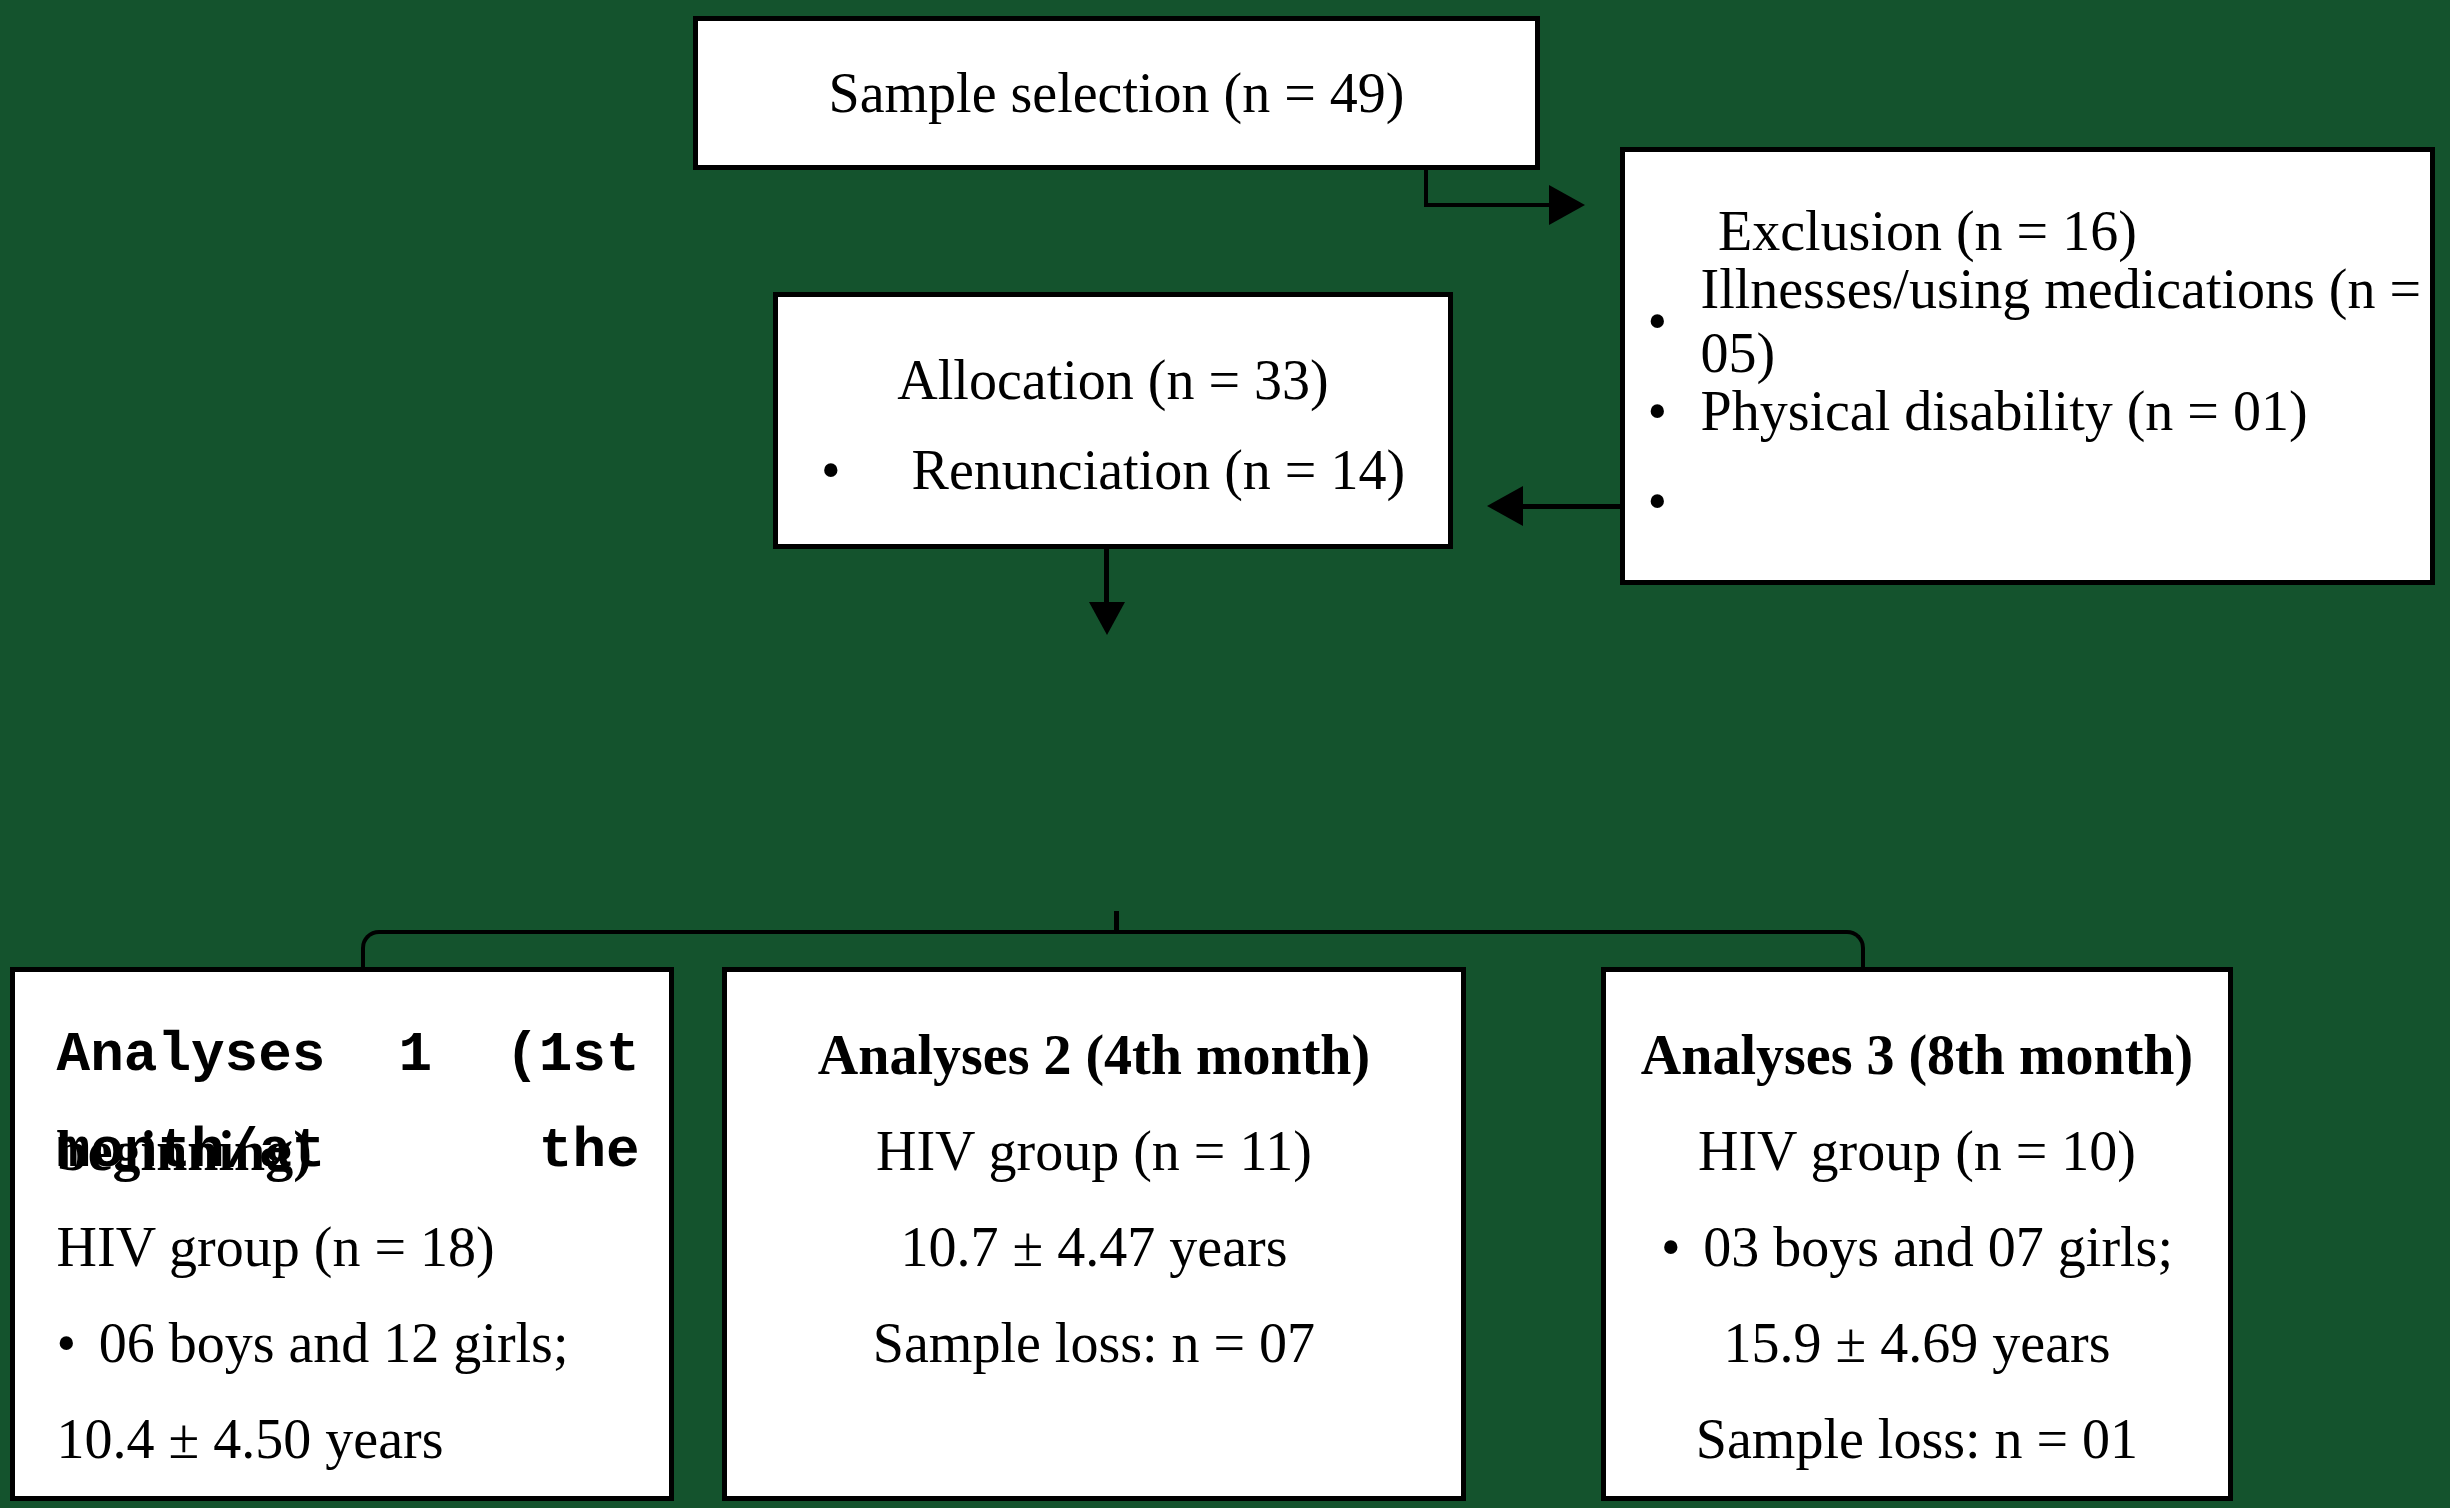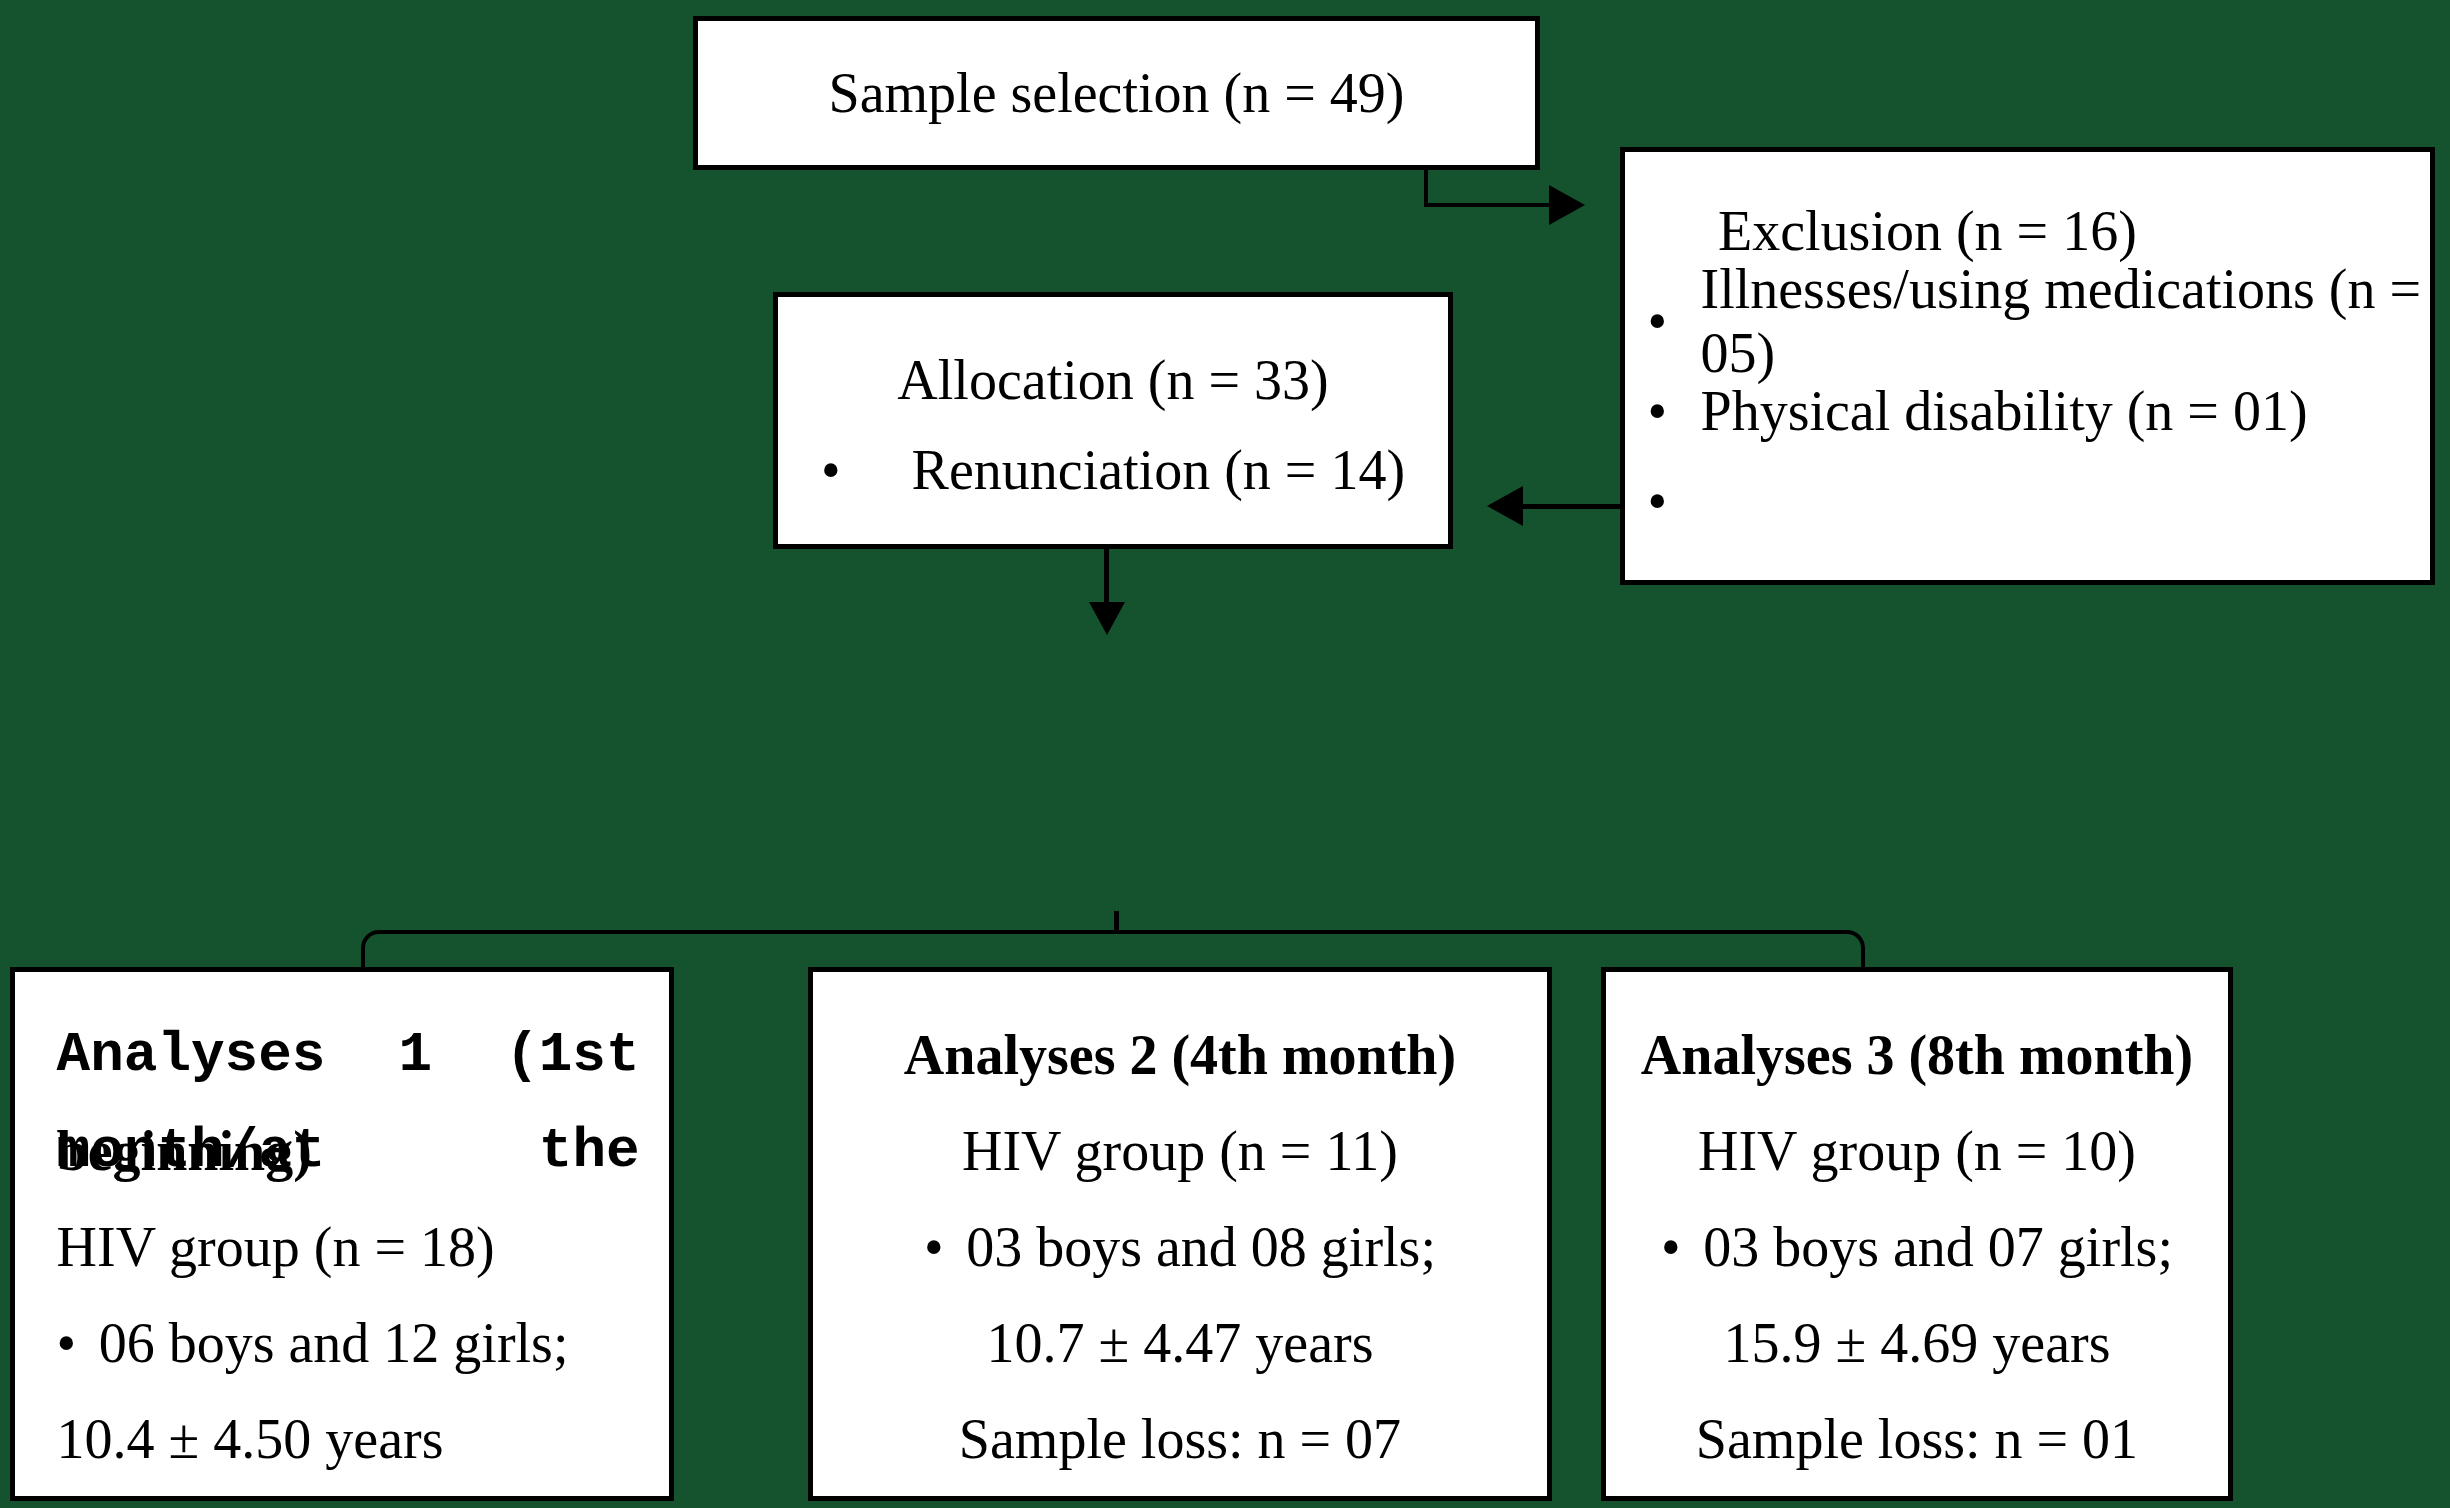--- a/index.html
+++ b/index.html
@@ -42,21 +42,21 @@
   .shift-left { position: relative; left: -90px; }
 
   
   .box-e { left: 9.6px; top: 967px; width: 664px; height: 534px;
            padding: 35px 29px 0 42px; box-sizing: border-box; }
   .box-e .line { height: 96px; line-height: 96px; white-space: nowrap; }
   .justify-last { text-align: justify; text-align-last: justify; white-space: normal !important; font-family: Liberation Mono, monospace; }
   .bullet-inline { margin-right: 22.5px; }
 
   
-  .box-f { left: 808px; top: 967px; width: 744px; height: 534px; padding-top: 35px; text-align: center; }
+  .box-f { left: 722px; top: 967px; width: 744px; height: 534px; padding-top: 35px; text-align: center; }
   .box-g { left: 1601px; top: 967px; width: 632px; height: 534px; padding-top: 35px; text-align: center; }
   .box-f .line, .box-g .line { height: 96px; line-height: 96px; white-space: nowrap; }
 
   
   .conn { position: absolute; background: #000000; }
   .elbow-down-right {
     position: absolute; left: 1424px; top: 170px; width: 126px; height: 37px;
     border-left: 4.5px solid #000; border-bottom: 4.5px solid #000; box-sizing: border-box;
   }
   .arrowhead { position: absolute; width: 0; height: 0; }
@@ -115,23 +115,20 @@
     <div class="line">HIV group (n = 18)</div>
     <div class="line">
       <span class="bullet-inline">•</span><span>06 boys and 12 girls;</span>
     </div>
     <div class="line">10.4 ± 4.50 years</div>
   </div>
 
   <div class="box box-f">
     <div class="line bold">Analyses 2 (4th month)</div>
     <div class="line">HIV group (n = 11)</div>
-    <div class="line">
-      <span class="bullet-inline">•</span><span>03 boys and 08 girls;</span>
-    </div>
     <div class="line">10.7 ± 4.47 years</div>
     <div class="line">Sample loss: n = 07</div>
   </div>
 
   <div class="box box-g">
     <div class="line bold">Analyses 3 (8th month)</div>
     <div class="line">HIV group (n = 10)</div>
     <div class="line">
       <span class="bullet-inline">•</span><span>03 boys and 07 girls;</span>
     </div>

